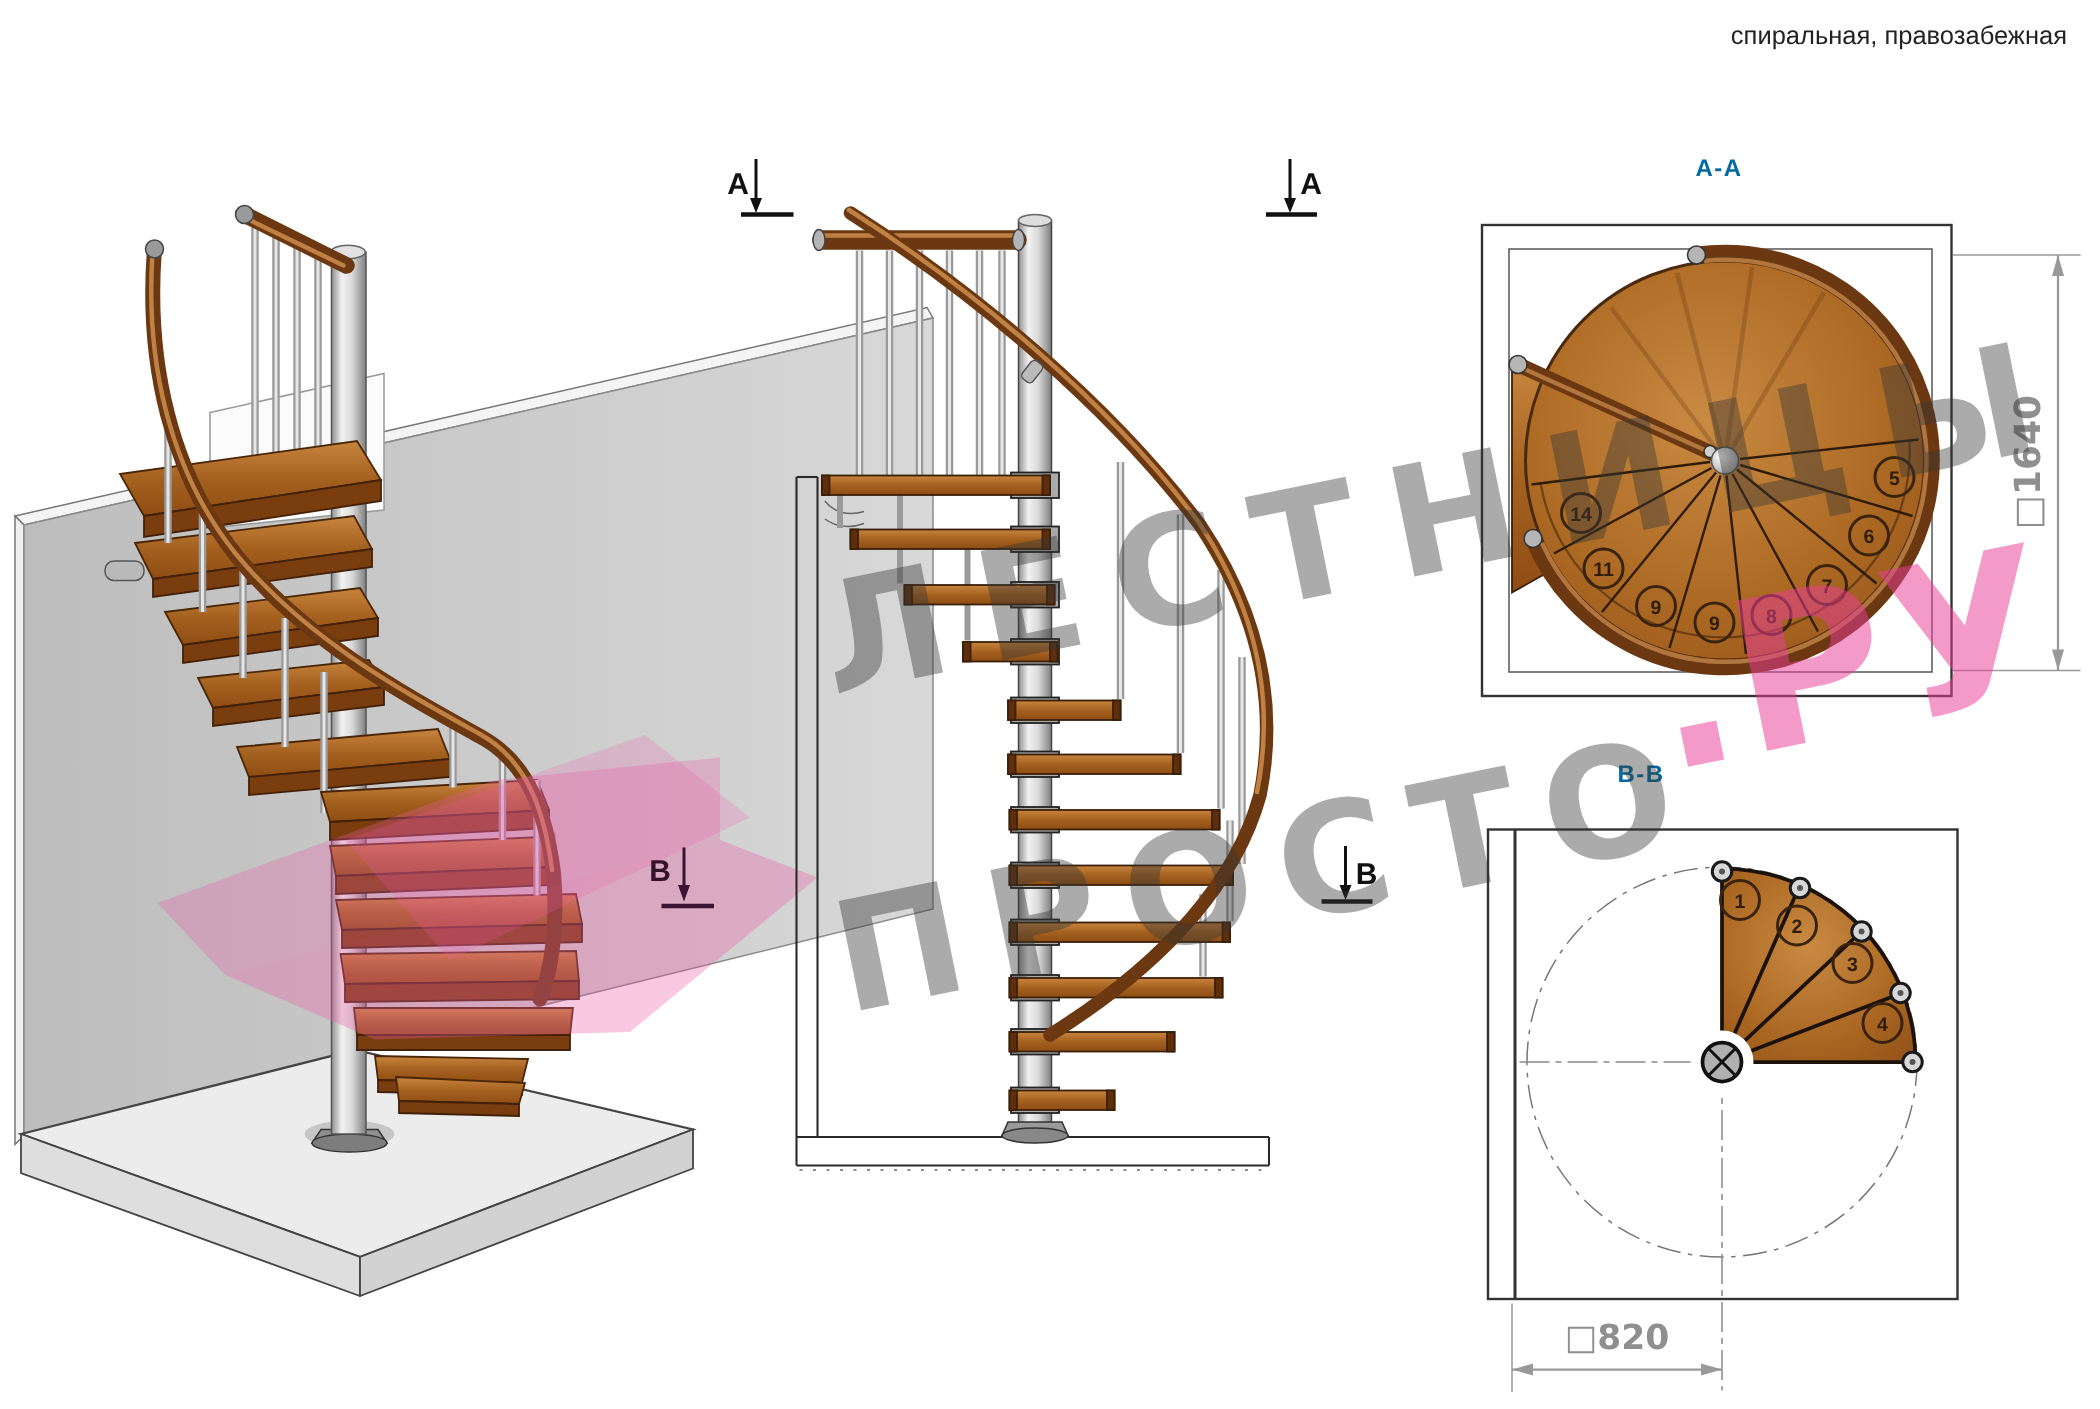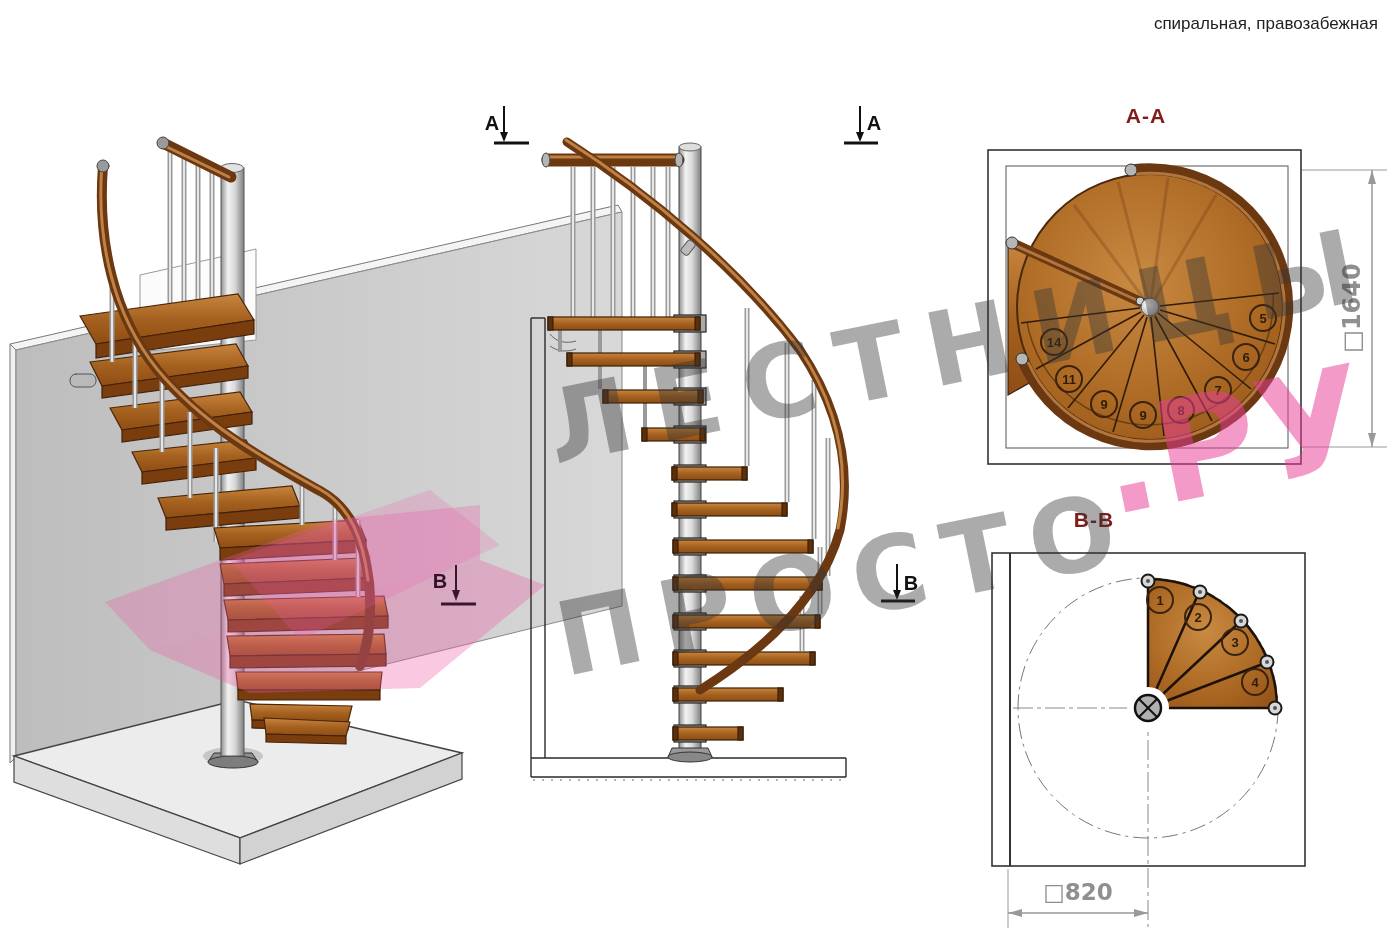--- a/index.html
+++ b/index.html
@@ -1,21 +1,21 @@
 <!DOCTYPE html>
 <html><head>
 <meta charset="utf-8">
 <style>
   html,body{margin:0;padding:0;background:#fff;}
   #canvas{position:relative;width:1400px;height:932px;background:#fff;overflow:hidden;
           font-family:"Liberation Sans",sans-serif;color:#1a1a1a;}
   .abs{position:absolute;}
   svg{display:block;}
   #header{top:12px;right:22px;text-align:right;font-size:17px;line-height:23px;color:#222;}
-  .view-title{width:100px;text-align:center;font-size:21px;font-weight:700;color:#7f1d1d;letter-spacing:1px;}
+  .view-title{width:100px;text-align:center;font-size:16px;font-weight:700;color:#0369a1;letter-spacing:1px;}
   .marker-letter{font-size:20px;font-weight:700;color:#111;width:24px;text-align:center;}
   #marker-b-left{color:#33122a;}
   .dim{font-family:"DejaVu Sans",sans-serif;font-weight:700;color:#8f8f8f;text-align:center;}
   #dim-1640{left:1292px;top:294px;width:120px;height:28px;font-size:24px;transform:rotate(-90deg);}
   #dim-820{left:1028px;top:879px;width:100px;font-size:23px;}
   .num{width:28px;height:28px;border:2px solid #3a230e;border-radius:50%;box-sizing:border-box;
        display:flex;align-items:center;justify-content:center;font-size:13px;font-weight:700;color:#2f1d08;}
   .wm{font-family:"DejaVu Sans",sans-serif;font-weight:700;line-height:1;white-space:nowrap;
       transform:rotate(-11.5deg);transform-origin:0 50%;pointer-events:none;}
   #wm-line1{left:548px;top:379px;font-size:102px;letter-spacing:22px;color:rgba(55,55,55,0.42);}

